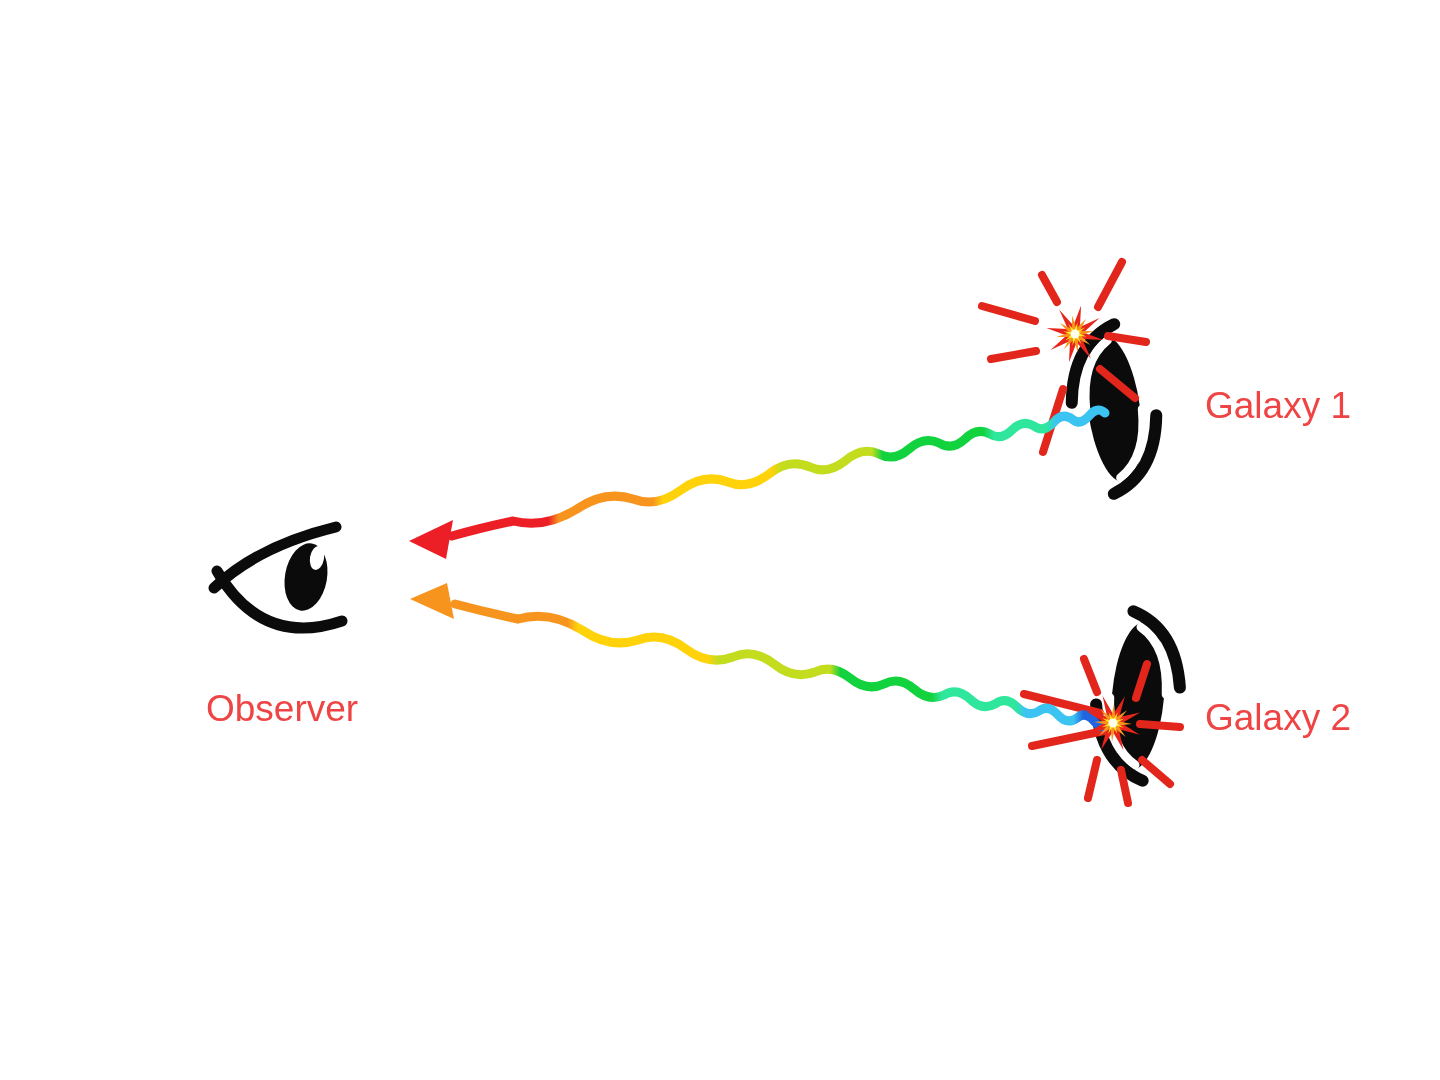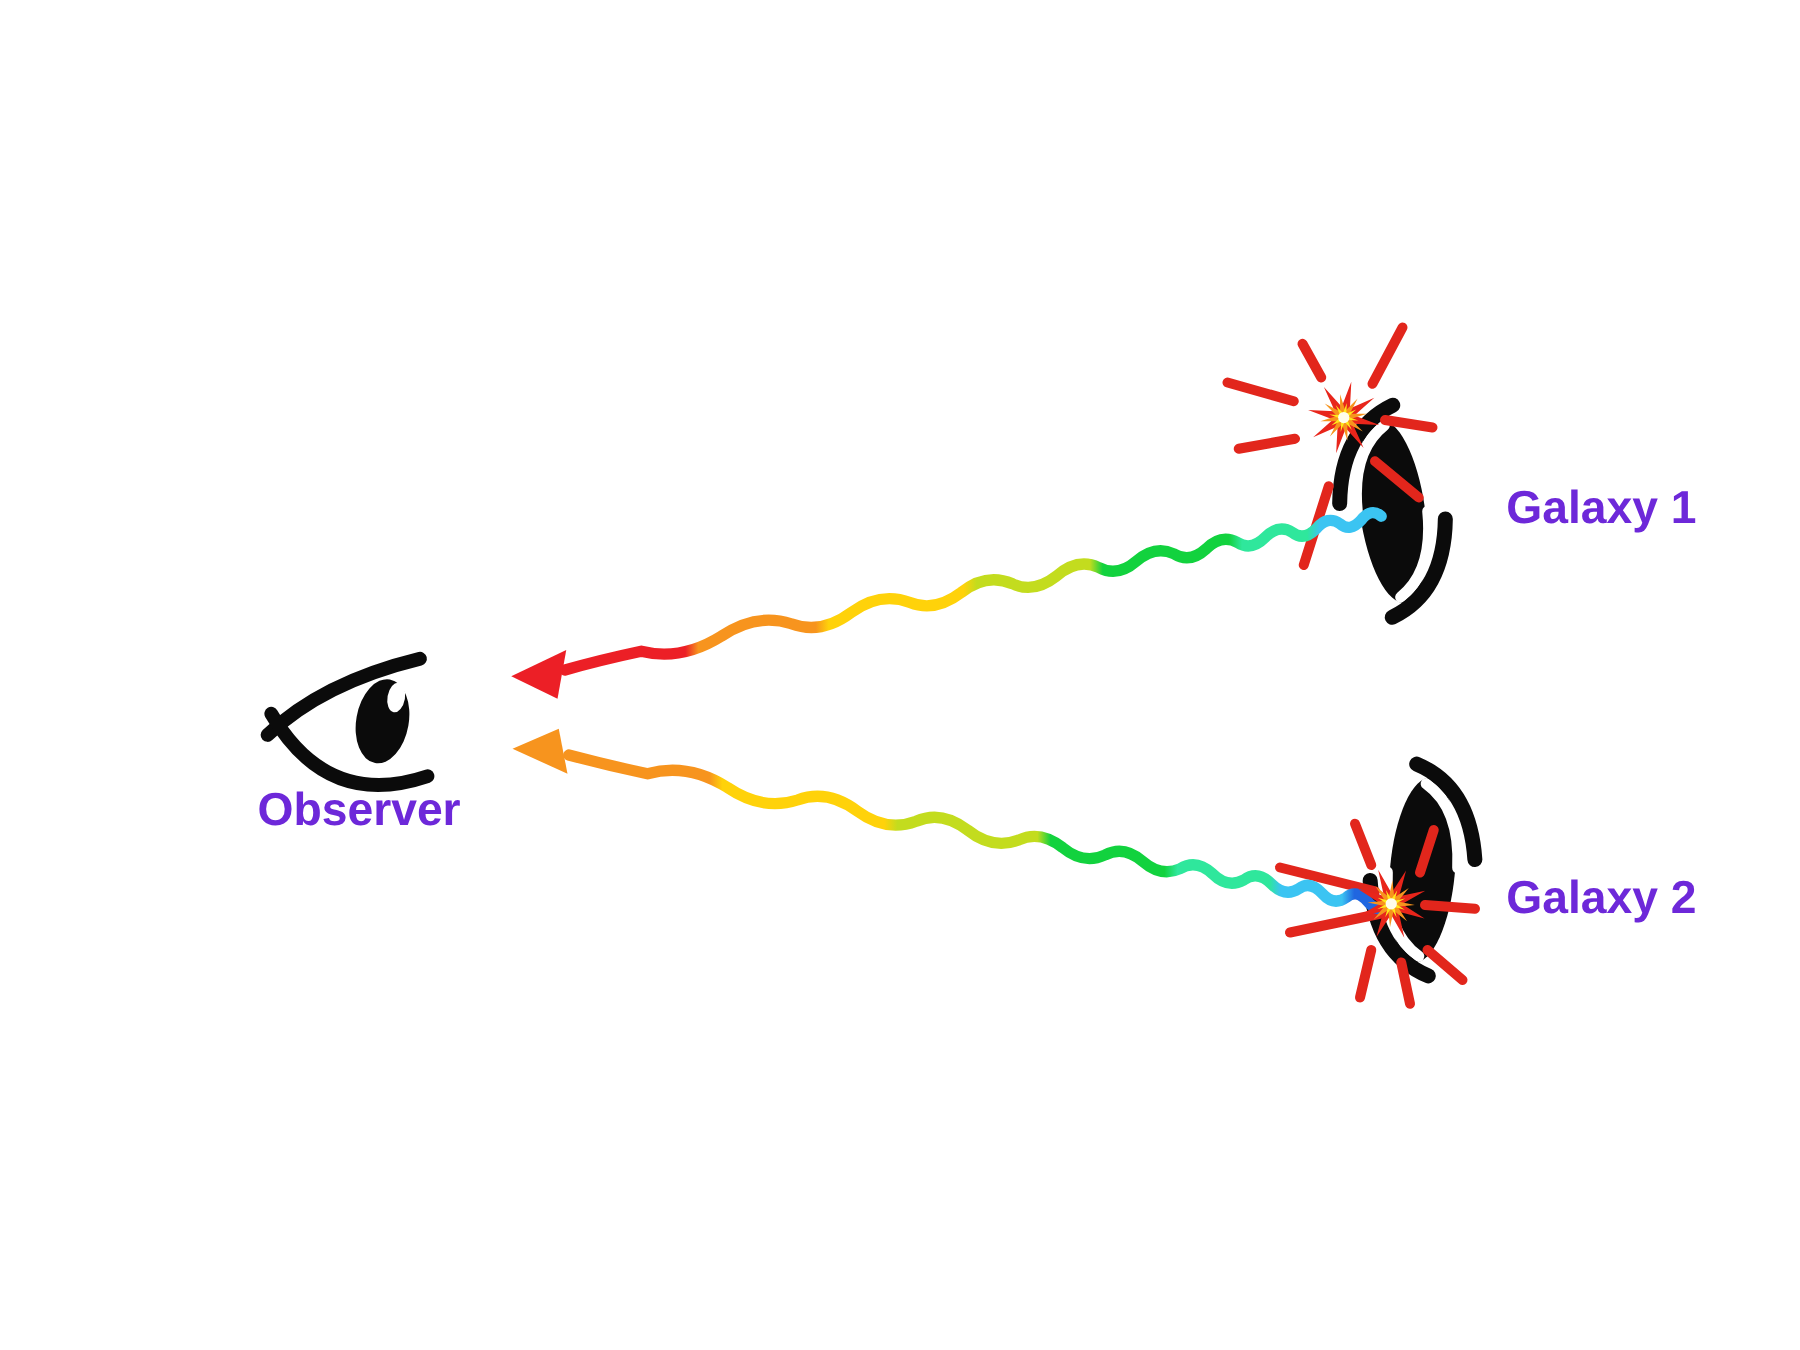--- a/index.html
+++ b/index.html
@@ -15,24 +15,24 @@
     overflow: hidden;
     font-family: "Liberation Sans", sans-serif;
   }
   .diagram-svg {
     position: absolute;
     left: 0;
     top: 0;
   }
   .lbl {
     position: absolute;
-    font-weight: 700;
+    font-weight: 400;
     font-size: 37px;
     line-height: 1;
-    color: #6d28d9;
+    color: #ef4444;
     white-space: nowrap;
     letter-spacing: 0px;
   }
 </style>
 </head>
 <body>
 
 <div class="canvas">
 
   <svg class="diagram-svg" width="1440" height="1080" viewBox="0 0 1440 1080" xmlns="http://www.w3.org/2000/svg">
@@ -145,19 +145,19 @@
     </g>
 
     <g>
       <path d="M 214,588 Q 258,546 336,527" stroke="#0B0B0B" stroke-width="11" fill="none" stroke-linecap="round"></path>
       <path d="M 217,571 Q 262,648 342,621" stroke="#0B0B0B" stroke-width="11" fill="none" stroke-linecap="round"></path>
       <ellipse transform="translate(306,577) rotate(10)" rx="21" ry="34" fill="#0B0B0B"></ellipse>
       <ellipse transform="translate(317,558) rotate(10)" rx="7" ry="12" fill="#FFFFFF"></ellipse>
     </g>
   </svg>
 
-  <div class="lbl" style="left:206px; top:629px;">Observer</div>
+  <div class="lbl" style="left:206px; top:690px;">Observer</div>
 
   <div class="lbl" style="left:1205px; top:387px;">Galaxy 1</div>
 
   <div class="lbl" style="left:1205px; top:654px;margin-top:45px;">Galaxy 2</div>
 
 </div>
 
 </body></html>

